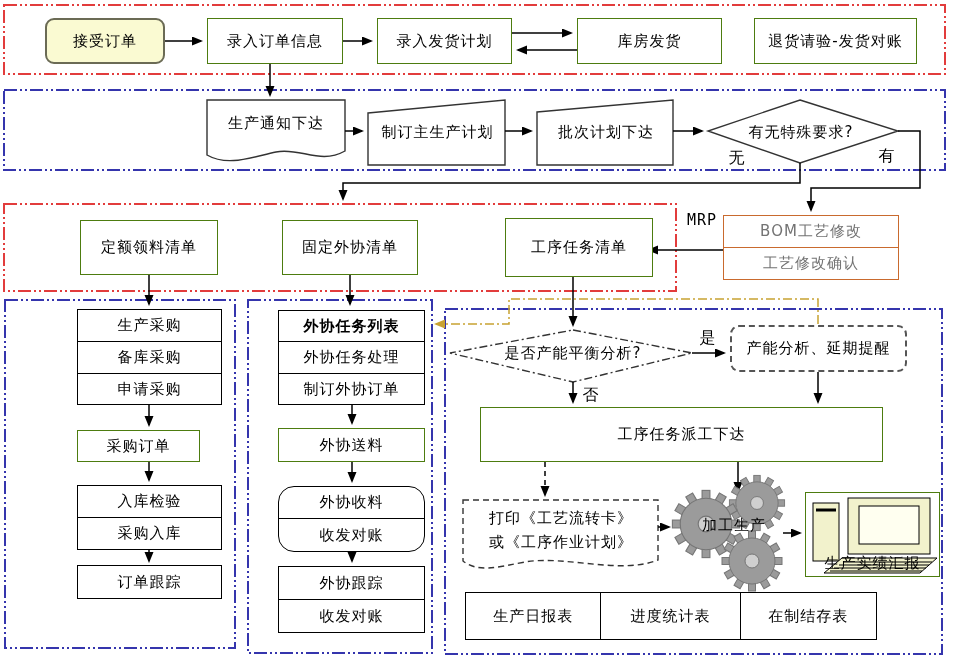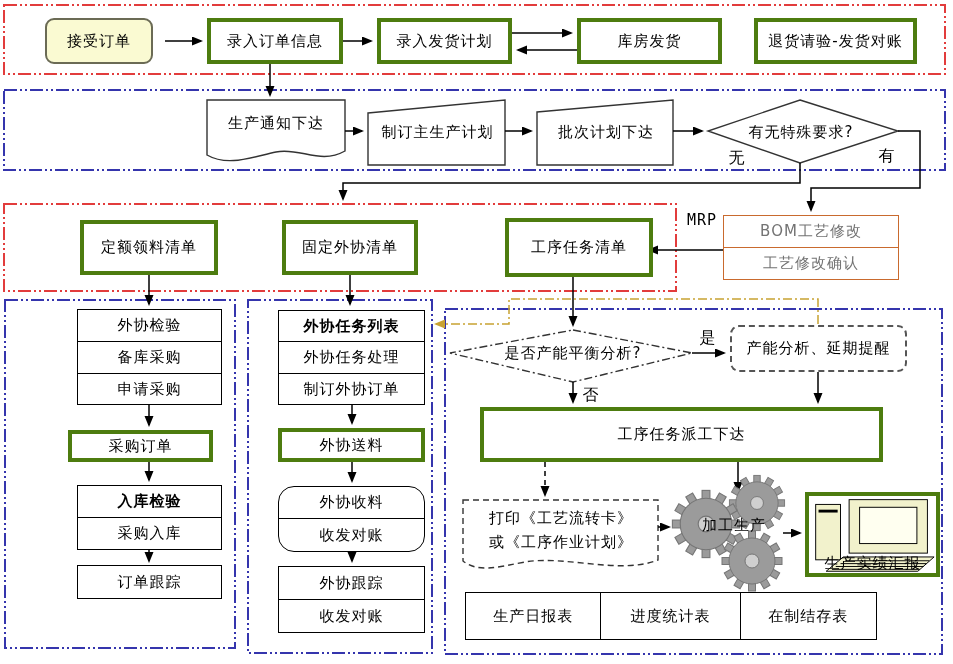--- a/index.html
+++ b/index.html
@@ -2,21 +2,21 @@
 <html><head>
 <meta charset="utf-8">
 <style>
   html,body{margin:0;padding:0;background:#fff;}
   #canvas{
     position:relative;width:953px;height:664px;background:#fff;overflow:hidden;
     font-family:"DejaVu Sans","Liberation Sans",sans-serif;color:#000;
   }
   #lines{position:absolute;left:0;top:0;z-index:1;}
   .node{
-    position:absolute;background:#fff;border:4px solid #4d7c0f;z-index:2;
+    position:absolute;background:#fff;border:1px solid #4d7c0f;z-index:2;
     display:flex;align-items:center;justify-content:center;
     font-size:15px;letter-spacing:1px;text-align:center;box-sizing:border-box;
   }
   .rounded{border-radius:9px;}
   .accent{background:#fafad2;border:2px solid #6b6b55;}
   .orange{border:1.5px solid #c96a2e;color:#737373;}
   .dashedbox{border:2px dashed #555;border-radius:9px;}
   .stack{position:absolute;background:#fff;border:1px solid #000;z-index:2;box-sizing:border-box;}
   .cell{
     display:flex;align-items:center;justify-content:center;
@@ -114,48 +114,48 @@
     </g>
     <polyline points="818,324 818,299 509,299 509,324 436,324" fill="none" stroke="#c8a232" stroke-width="1.5" stroke-dasharray="9 3 2 3" marker-end="url(#ahy)"></polyline>
 
     <g>
       <use href="#gear" transform="translate(757,503) scale(0.92)"></use>
       <use href="#gear" transform="translate(706,524) scale(1.12)"></use>
       <use href="#gear" transform="translate(752,561) scale(1.0)"></use>
     </g>
   </svg>
 
-  <div class="node rounded accent" style="left:45px;top:18px;width:108px;height:46px;">接受订单</div>
+  <div class="node rounded accent" style="left:45px;top:18px;width:120px;height:46px;">接受订单</div>
   <div class="node" style="left:207px;top:18px;width:136px;height:46px;">录入订单信息</div>
   <div class="node" style="left:377px;top:18px;width:135px;height:46px;">录入发货计划</div>
   <div class="node" style="left:577px;top:18px;width:145px;height:46px;">库房发货</div>
   <div class="node" style="left:754px;top:18px;width:163px;height:46px;">退货请验-发货对账</div>
 
   <div class="overlay" style="left:210px;top:110px;width:132px;height:26px;">生产通知下达</div>
   <div class="overlay" style="left:370px;top:119px;width:135px;height:26px;">制订主生产计划</div>
   <div class="overlay" style="left:539px;top:119px;width:134px;height:26px;">批次计划下达</div>
   <div class="overlay" style="left:716px;top:120px;width:170px;height:24px;">有无特殊要求?</div>
   <div class="overlay lbl" style="left:724px;top:148px;width:26px;height:20px;">无</div>
   <div class="overlay lbl" style="left:874px;top:146px;width:26px;height:20px;">有</div>
 
   <div class="node" style="left:80px;top:220px;width:138px;height:55px;">定额领料清单</div>
   <div class="node" style="left:282px;top:220px;width:136px;height:55px;">固定外协清单</div>
   <div class="node" style="left:505px;top:218px;width:148px;height:59px;">工序任务清单</div>
   <div class="overlay" style="left:681px;top:210px;width:42px;height:20px;font-family:'DejaVu Sans Mono','Liberation Mono',monospace;">MRP</div>
   <div class="node orange" style="left:723px;top:215px;width:176px;height:33px;">BOM工艺修改</div>
   <div class="node orange" style="left:723px;top:247px;width:176px;height:33px;">工艺修改确认</div>
 
   <div class="stack" style="left:77px;top:309px;width:145px;">
-    <div class="cell" style="height:31px;">外协检验</div>
+    <div class="cell" style="height:31px;">生产采购</div>
     <div class="cell" style="height:32px;">备库采购</div>
     <div class="cell" style="height:31px;">申请采购</div>
   </div>
-  <div class="node" style="left:68px;top:430px;width:145px;height:32px;">采购订单</div>
+  <div class="node" style="left:77px;top:430px;width:123px;height:32px;">采购订单</div>
   <div class="stack" style="left:77px;top:485px;width:145px;">
-    <div class="cell" style="height:31px;font-weight:bold;">入库检验</div>
+    <div class="cell" style="height:31px;">入库检验</div>
     <div class="cell" style="height:32px;">采购入库</div>
   </div>
   <div class="stack" style="left:77px;top:565px;width:145px;text-align:center;">
     <div class="cell" style="height:32px;">订单跟踪</div>
   </div>
 
   <div class="stack" style="left:278px;top:310px;width:147px;">
     <div class="cell" style="height:30px;font-weight:bold;">外协任务列表</div>
     <div class="cell" style="height:32px;">外协任务处理</div>
     <div class="cell" style="height:31px;">制订外协订单</div>

